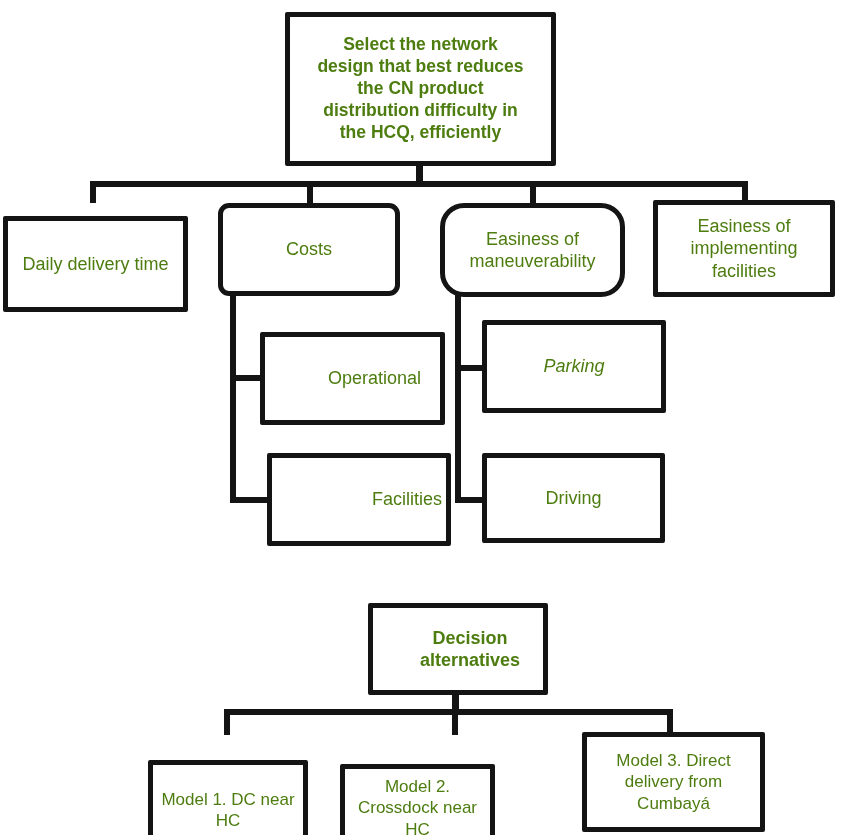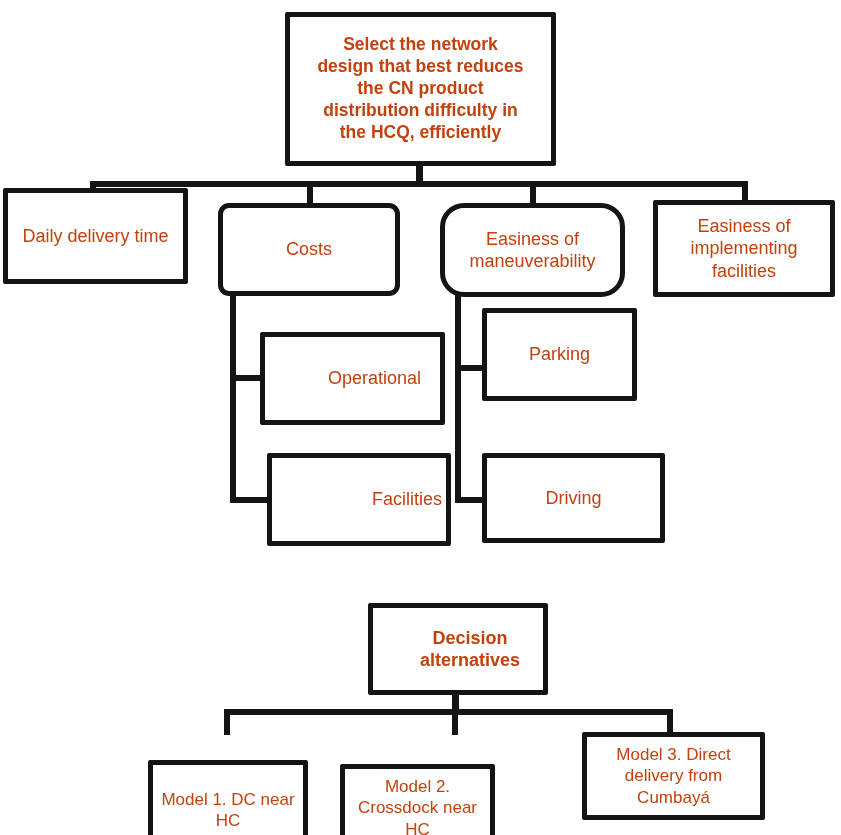--- a/index.html
+++ b/index.html
@@ -6,21 +6,21 @@
     margin: 0;
     padding: 0;
     background: #ffffff;
   }
   #canvas {
     position: relative;
     width: 841px;
     height: 835px;
     background: #ffffff;
     font-family: "Liberation Sans", "DejaVu Sans", sans-serif;
-    color: #c2410c;
+    color: #4d7c0f;
     overflow: hidden;
   }
   .node {
     position: absolute;
     box-sizing: border-box;
     background: #ffffff;
     border: 5px solid #141414;
     border-radius: 2px;
     display: flex;
     align-items: center;
@@ -35,27 +35,27 @@
   .bold { font-weight: bold; }
   .preline { white-space: pre-line; }
   .conn {
     position: absolute;
     background: #141414;
     z-index: 1;
   }
 
   
   .n-root        { left: 285px; top: 12px;  width: 271px; height: 154px; font-size: 17.5px; }
-  .n-daily       { left: 3px;   top: 188px; width: 185px; height: 96px; }
+  .n-daily       { left: 3px;   top: 216px; width: 185px; height: 96px; }
   .n-costs       { left: 218px; top: 203px; width: 182px; height: 93px; border-radius: 11px; }
   .n-maneuver    { left: 440px; top: 203px; width: 185px; height: 94px; border-radius: 24px; }
   .n-implement   { left: 653px; top: 200px; width: 182px; height: 97px; }
   .n-operational { left: 260px; top: 332px; width: 185px; height: 93px; padding-left: 48px; }
   .n-facilities  { left: 267px; top: 453px; width: 184px; height: 93px; justify-content: flex-end; }
-  .n-parking     { left: 482px; top: 308px; width: 155px; height: 93px; }
+  .n-parking     { left: 482px; top: 320px; width: 184px; height: 93px; font-style: italic; }
   .n-driving     { left: 482px; top: 453px; width: 183px; height: 90px; }
 
   .c-root-stub   { left: 416px; top: 160px; width: 7px;   height: 27px; }
   .c-h1          { left: 90px;  top: 181px; width: 658px; height: 6px;  }
   .c-d1          { left: 90px;  top: 181px; width: 6px;   height: 22px; }
   .c-d2          { left: 307px; top: 181px; width: 6px;   height: 25px; }
   .c-d3          { left: 530px; top: 181px; width: 6px;   height: 25px; }
   .c-d4          { left: 742px; top: 181px; width: 6px;   height: 22px; }
 
   .c-costs-v     { left: 230px; top: 292px; width: 6px;  height: 211px; }
@@ -63,21 +63,21 @@
   .c-fac-stub    { left: 230px; top: 497px; width: 40px; height: 6px; }
 
   .c-man-v       { left: 455px; top: 293px; width: 6px;  height: 210px; }
   .c-park-stub   { left: 455px; top: 365px; width: 30px; height: 6px; }
   .c-drv-stub    { left: 455px; top: 497px; width: 30px; height: 6px; }
 
   
   .n-decision    { left: 368px; top: 603px; width: 180px; height: 92px; padding-left: 28px; }
   .n-model1      { left: 148px; top: 760px; width: 160px; height: 100px; font-size: 17px; }
   .n-model2      { left: 340px; top: 764px; width: 155px; height: 88px; font-size: 17px; }
-  .n-model3      { left: 582px; top: 732px; width: 183px; height: 88px; font-size: 17px; }
+  .n-model3      { left: 582px; top: 732px; width: 183px; height: 100px; font-size: 17px; }
 
   .c-dec-stub    { left: 452px; top: 692px; width: 7px;   height: 23px; }
   .c-h2          { left: 224px; top: 709px; width: 449px; height: 6px; }
   .c-m1          { left: 224px; top: 709px; width: 6px;   height: 26px; }
   .c-m2          { left: 452px; top: 709px; width: 6px;   height: 26px; }
   .c-m3          { left: 667px; top: 709px; width: 6px;   height: 26px; }
 </style>
 </head>
 <body>
 

